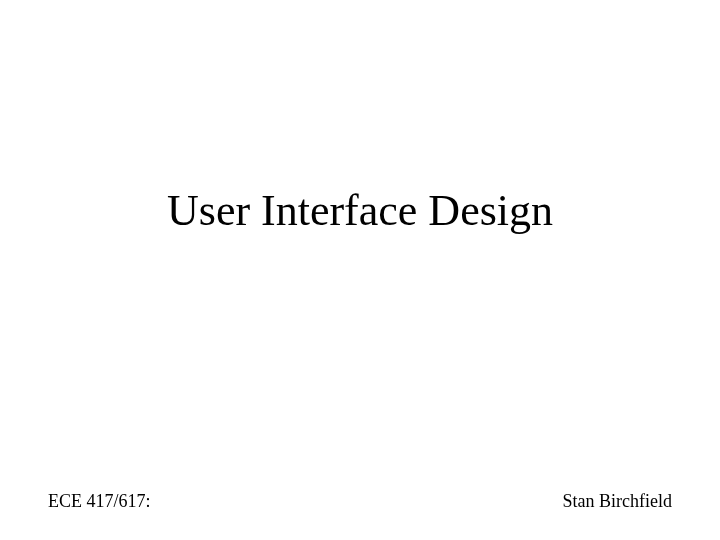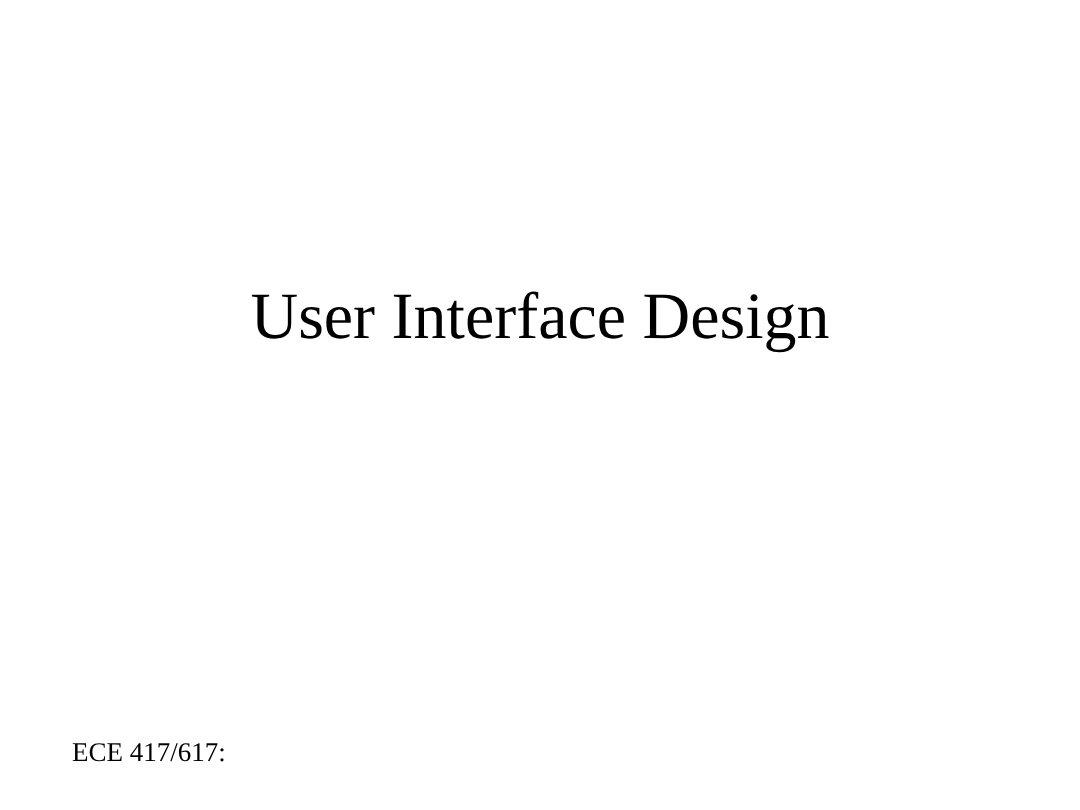--- a/index.html
+++ b/index.html
@@ -48,15 +48,16 @@
 <body>
 
 <div class="slide">
   <h1 class="title">User Interface Design</h1>
 
   <div class="footer">
     <div class="footer-left">
       <div>ECE 417/617:</div>
     </div>
     <div class="footer-right">
+      <div>Stan Birchfield</div>
     </div>
   </div>
 </div>
 
 </body></html>

